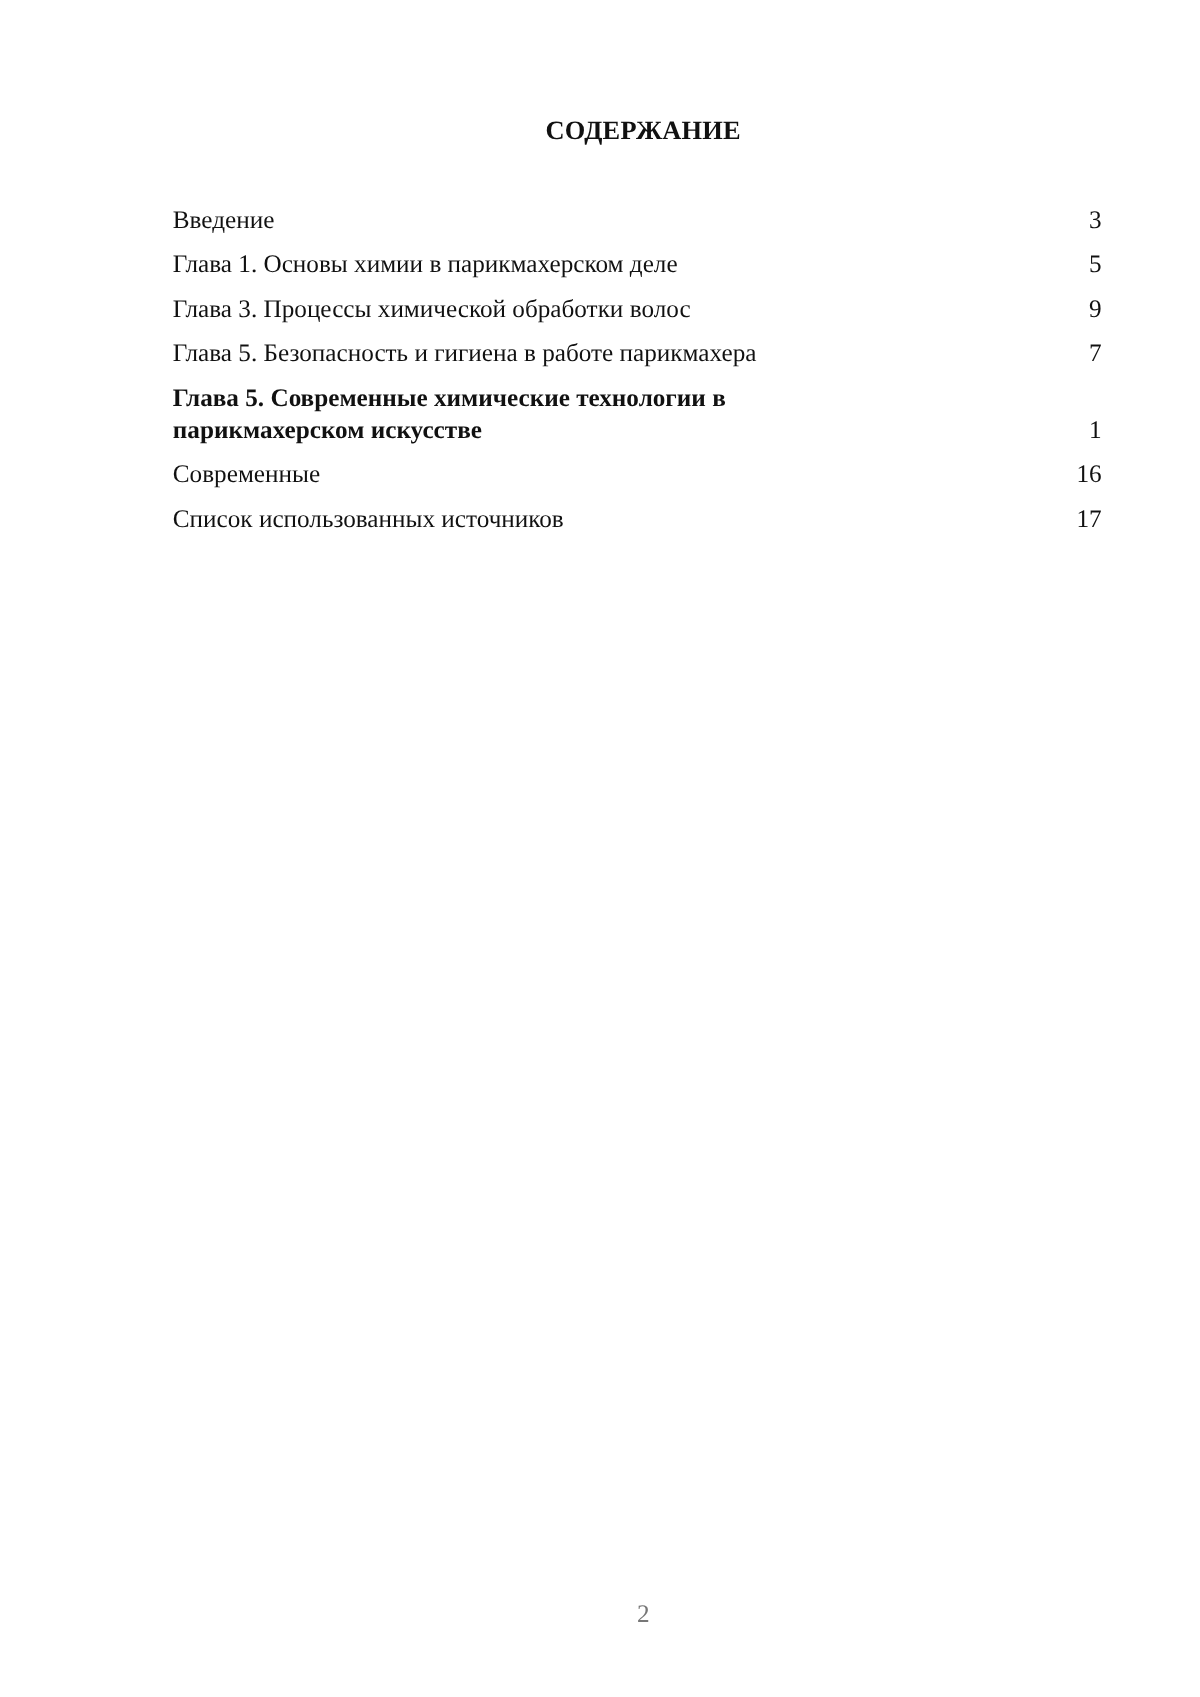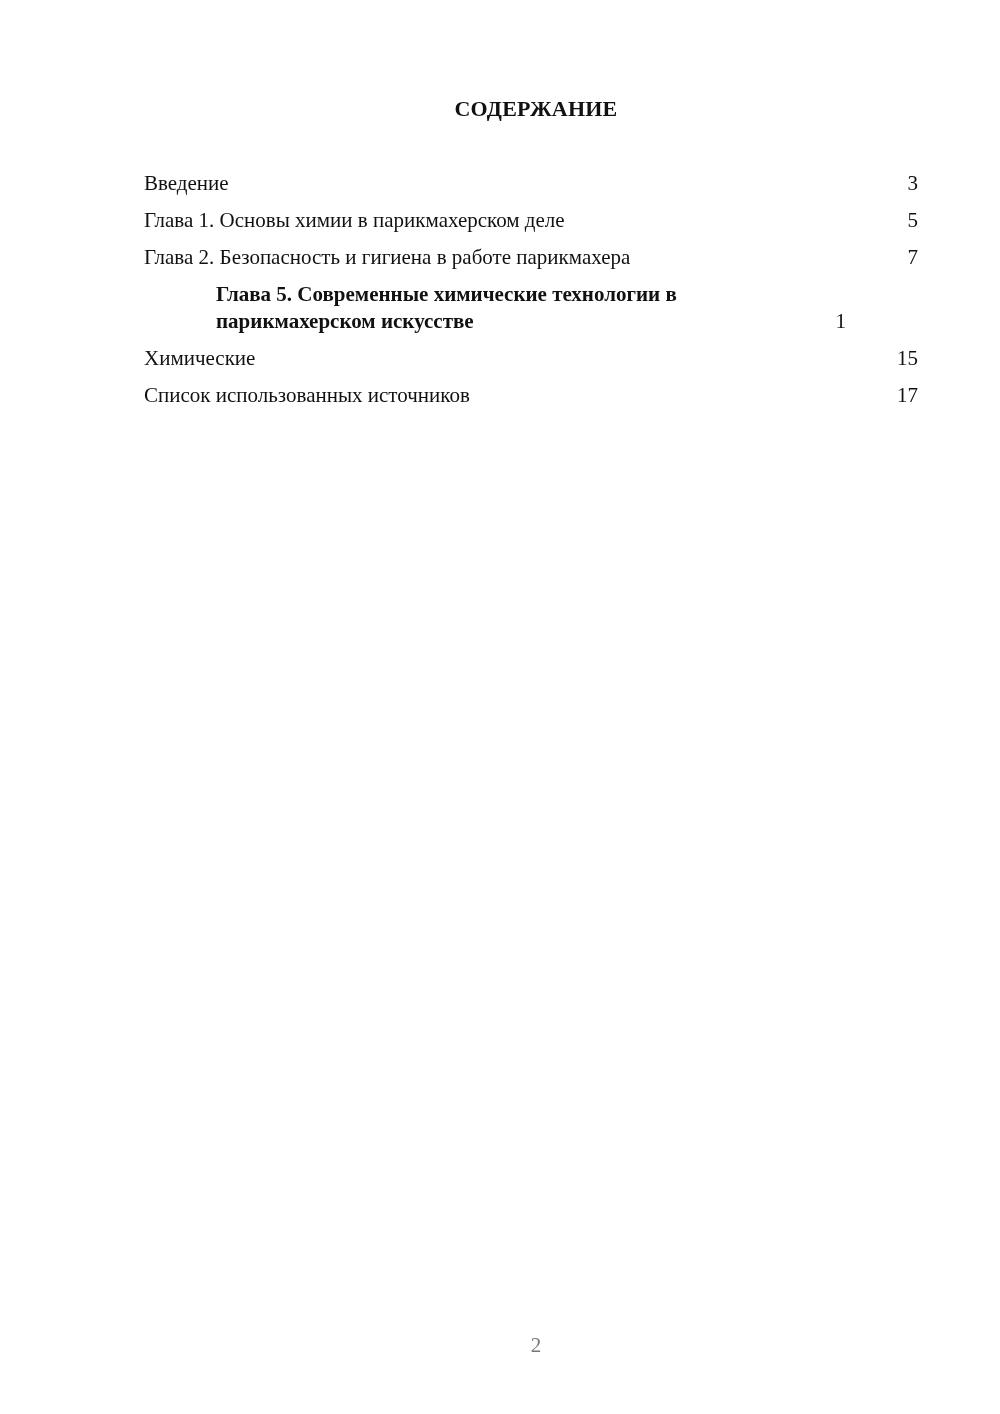--- a/index.html
+++ b/index.html
@@ -1,21 +1,21 @@
 <!DOCTYPE html>
 <html><head>
   <meta charset="utf-8">
   <style>
     html, body { margin: 0; padding: 0; background: #ffffff; }
     body { width: 1000px; height: 1414px; position: relative; overflow: hidden;
       font-family: "Liberation Serif", "DejaVu Serif", serif; color: #111; }
     .title { position: absolute; top: 96px; left: 0; width: 1072px; text-align: center;
       font-weight: bold; font-size: 22px; letter-spacing: 0.2px; }
     .toc { position: absolute; left: 144px; width: 774px; top: 170px; }
-    .row { display: flex; justify-content: center; align-items: flex-end;
+    .row { display: flex; justify-content: space-between; align-items: flex-end;
       font-size: 21px; line-height: 27px; margin-bottom: 10px; }
     .row .label { flex: 1; padding-right: 40px; }
     .row .page { text-align: right; min-width: 30px; }
     .row.two-line .label { max-width: 560px; font-weight: bold; }
     .page-number { position: absolute; top: 1333px; left: 0; width: 1072px; text-align: center;
       font-size: 21px; color: #777; }
   </style>
 </head>
 <body>
 
@@ -25,30 +25,34 @@
   <div class="toc">
     <div class="row">
       <span class="label">Введение</span>
       <span class="page">3</span>
     </div>
     <div class="row">
       <span class="label">Глава 1. Основы химии в парикмахерском деле</span>
       <span class="page">5</span>
     </div>
     <div class="row">
-      <span class="label">Глава 2. Безопасность и гигиена в работе парикмахера</span>
+      <span class="label">Глава 3. Процессы химической обработки волос</span>
+      <span class="page">9</span>
+    </div>
+    <div class="row">
+      <span class="label">Глава 5. Безопасность и гигиена в работе парикмахера</span>
       <span class="page">7</span>
     </div>
     <div class="row two-line">
       <span class="label">Глава 5. Современные химические технологии в парикмахерском искусстве</span>
       <span class="page">1</span>
     </div>
     <div class="row">
-      <span class="label">Химические</span>
-      <span class="page">15</span>
+      <span class="label">Современные</span>
+      <span class="page">16</span>
     </div>
     <div class="row">
       <span class="label">Список использованных источников</span>
       <span class="page">17</span>
     </div>
   </div>
 
   <div class="page-number">2</div>
 </div>
 

